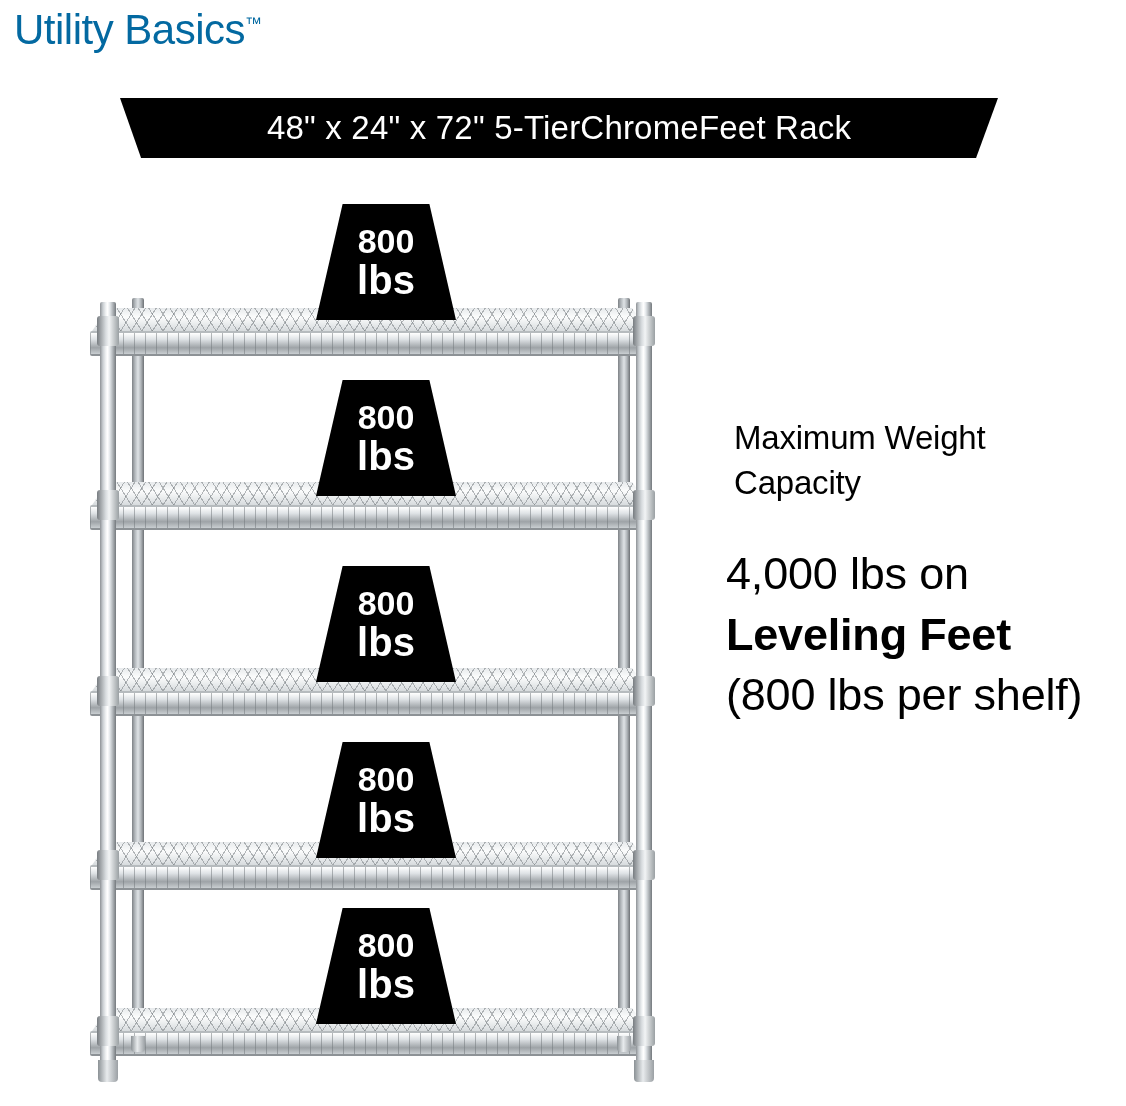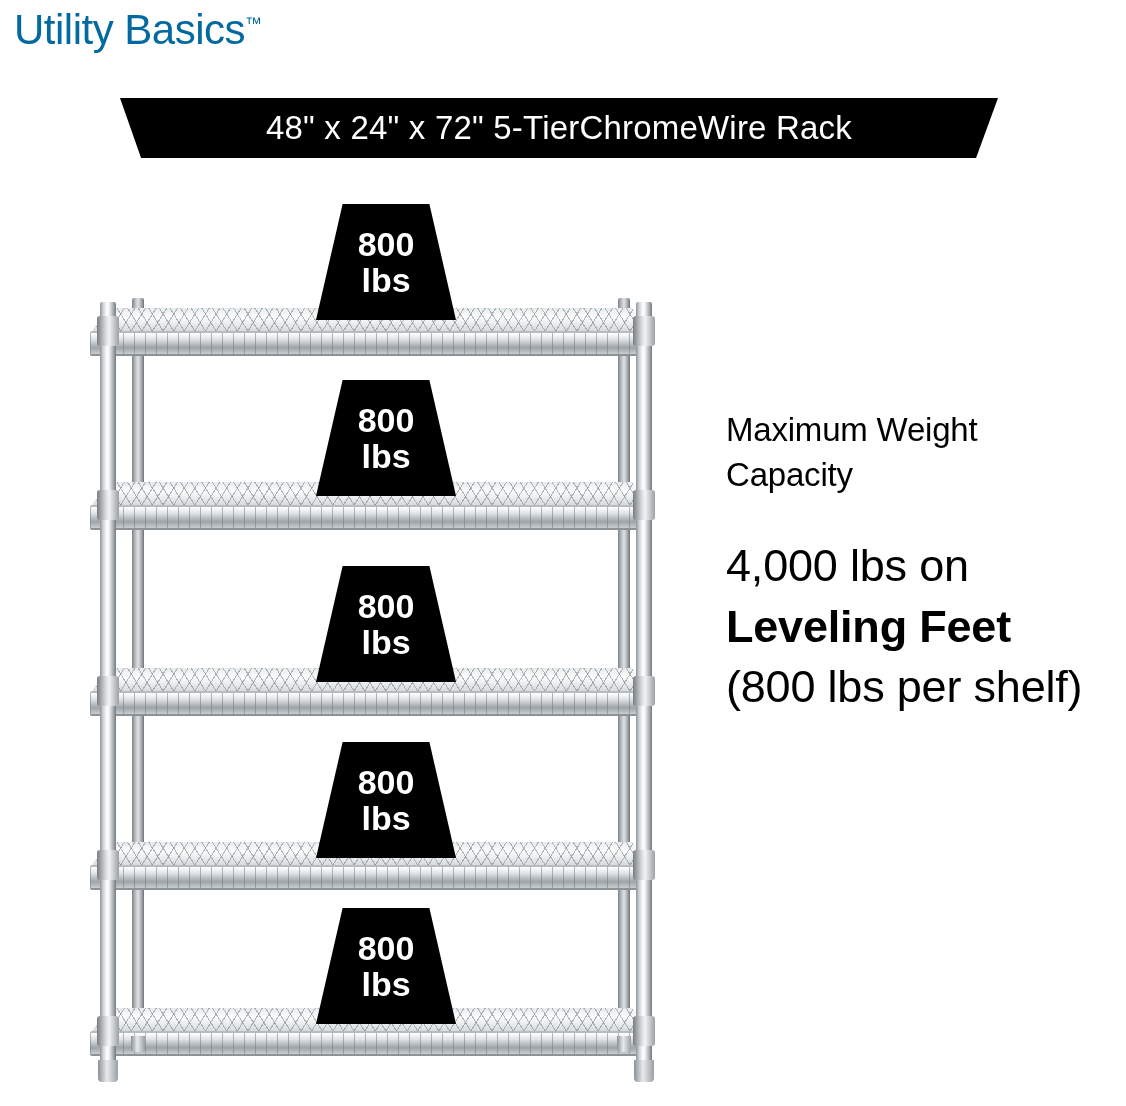--- a/index.html
+++ b/index.html
@@ -145,31 +145,31 @@
     clip-path: polygon(19% 0, 81% 0, 100% 100%, 0 100%);
     display: flex;
     flex-direction: column;
     align-items: center;
     justify-content: center;
     color: #ffffff;
     font-weight: 700;
     line-height: 1.06;
   }
   .badge .num { font-size: 34px; }
-  .badge .unit { font-size: 34px; }
+  .badge .unit { font-size: 40px; }
 
   
   .info {
     position: absolute;
     left: 726px;
     top: 408px;
     width: 380px;
   }
   .info h2 {
-    margin: 0;
+    margin: 8px;
     font-size: 33px;
     font-weight: 400;
     line-height: 1.36;
     letter-spacing: -0.2px;
   }
   .info p {
     margin: 38px 0 0 0;
     font-size: 45px;
     font-weight: 400;
     line-height: 1.35;
@@ -181,21 +181,21 @@
 <body>
 
 <div class="brand">
   <span>Utility Basics</span><span class="tm">™</span>
 </div>
 
 <div class="banner"></div>
 <div class="banner-text" style="left:120px; top:98px;">
   <span>48" x 24" x 72" 5-Tier </span>
     <span class="b">Chrome</span>
-    <span> Wire Rack</span>
+    <span> Feet Rack</span>
 </div>
 
 <div class="rack-area">
 
   <div class="post post-rear" style="left:62px; top:108px; height:740px;"></div>
   <div class="post post-rear" style="left:548px; top:108px; height:740px;"></div>
 
   <div class="shelf" style="top:118px;">
     <div class="shelf-top"></div>
     <div class="shelf-front"></div>

